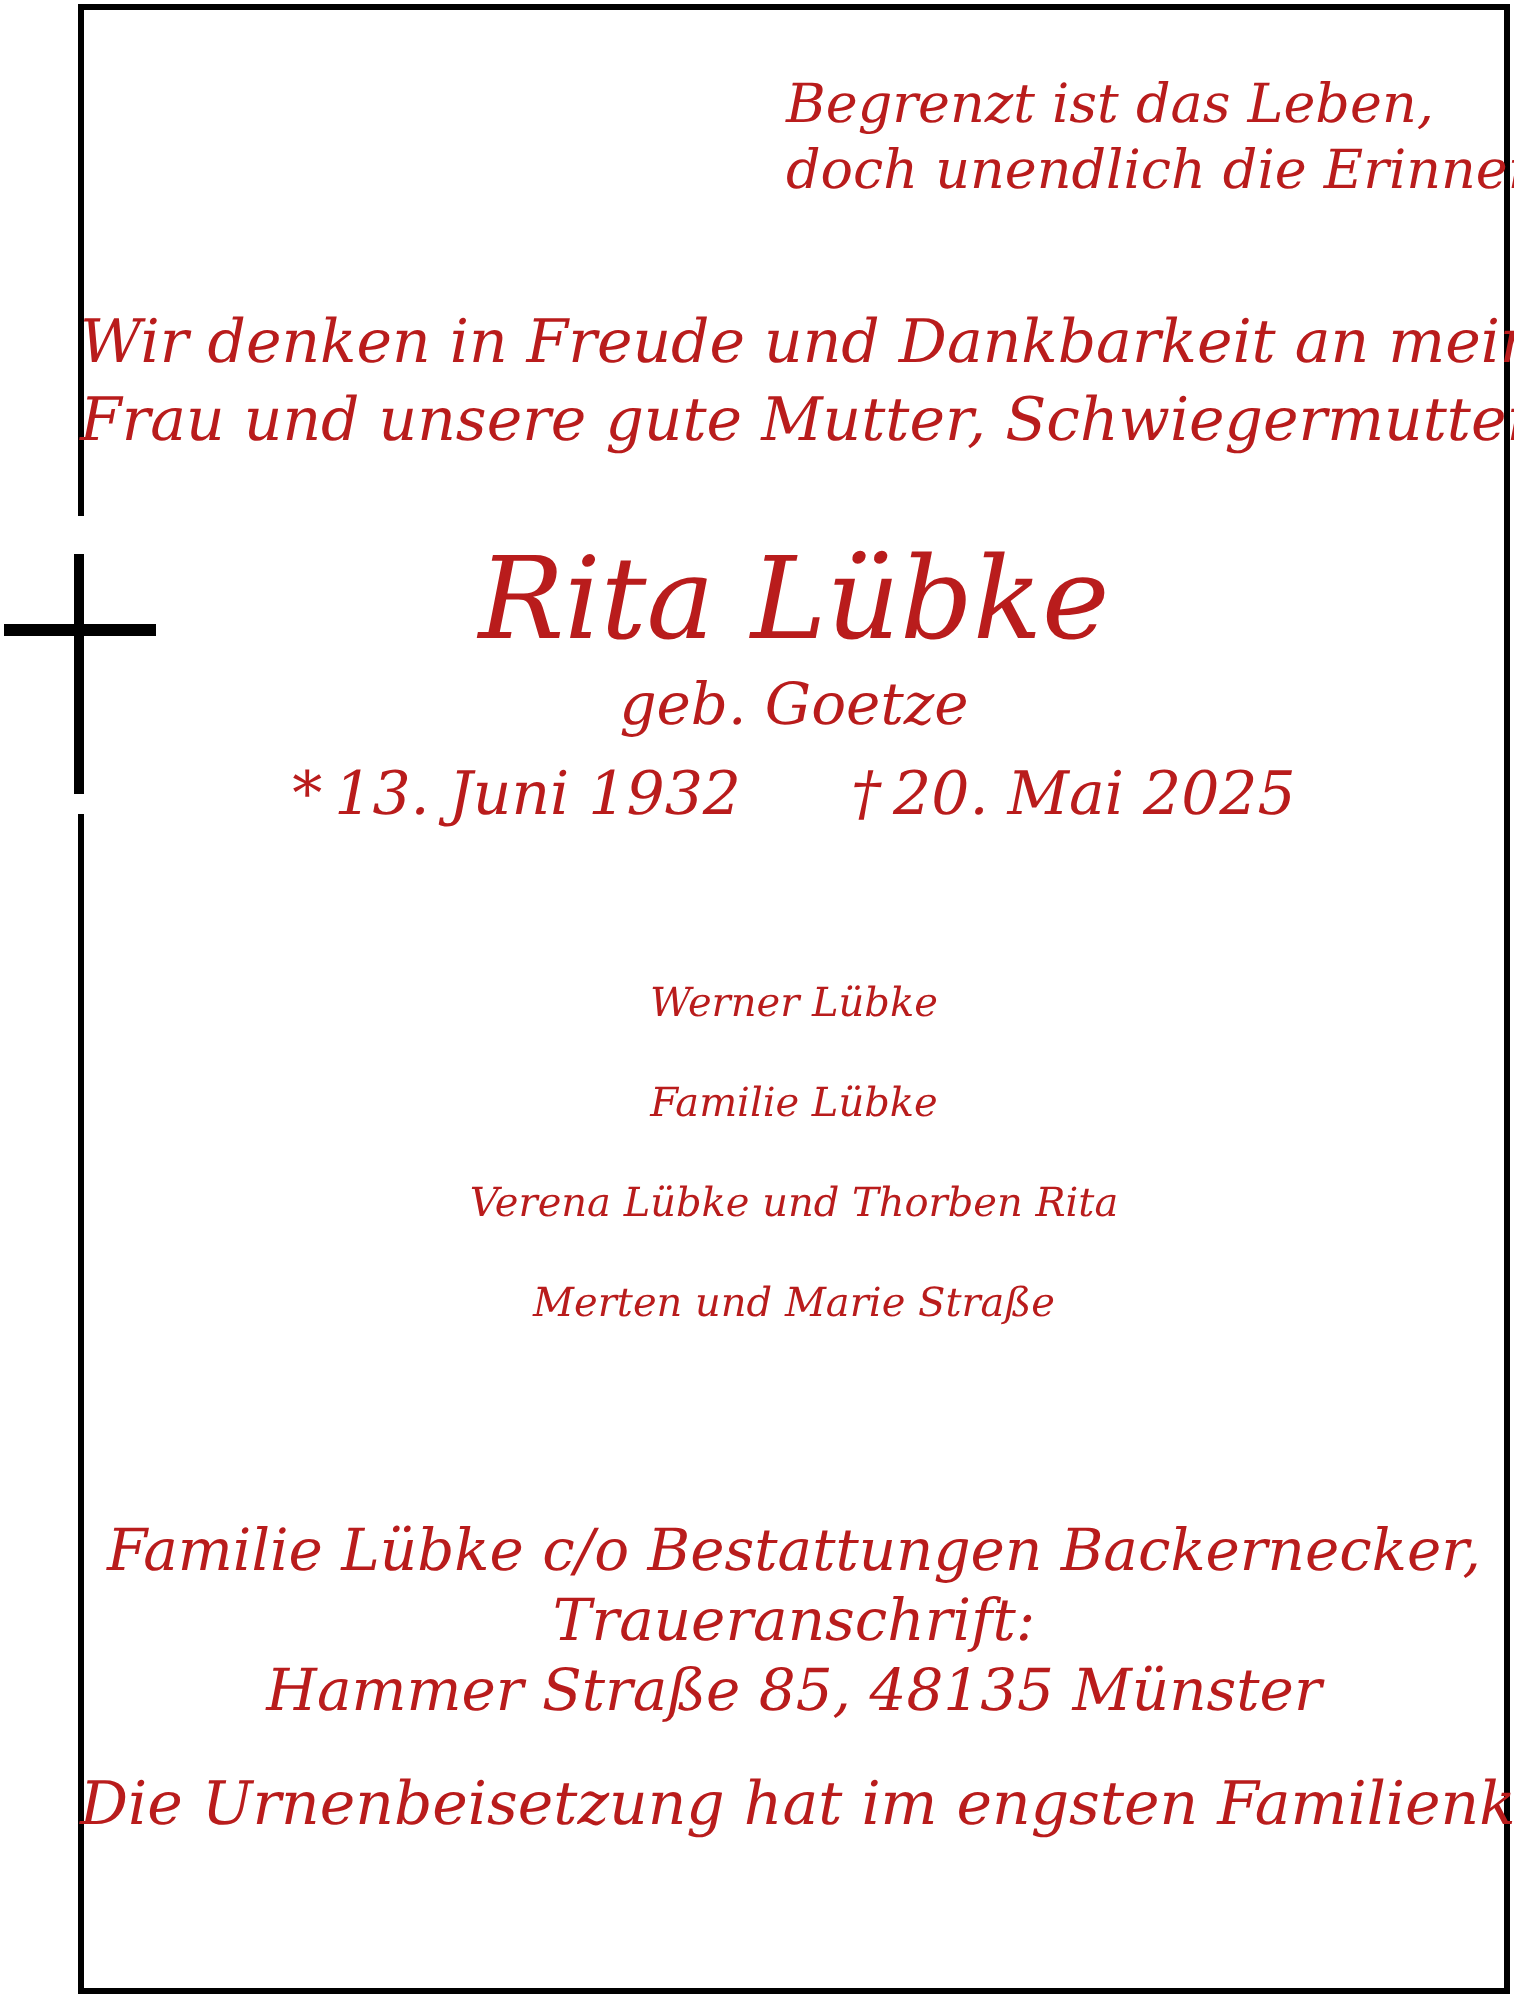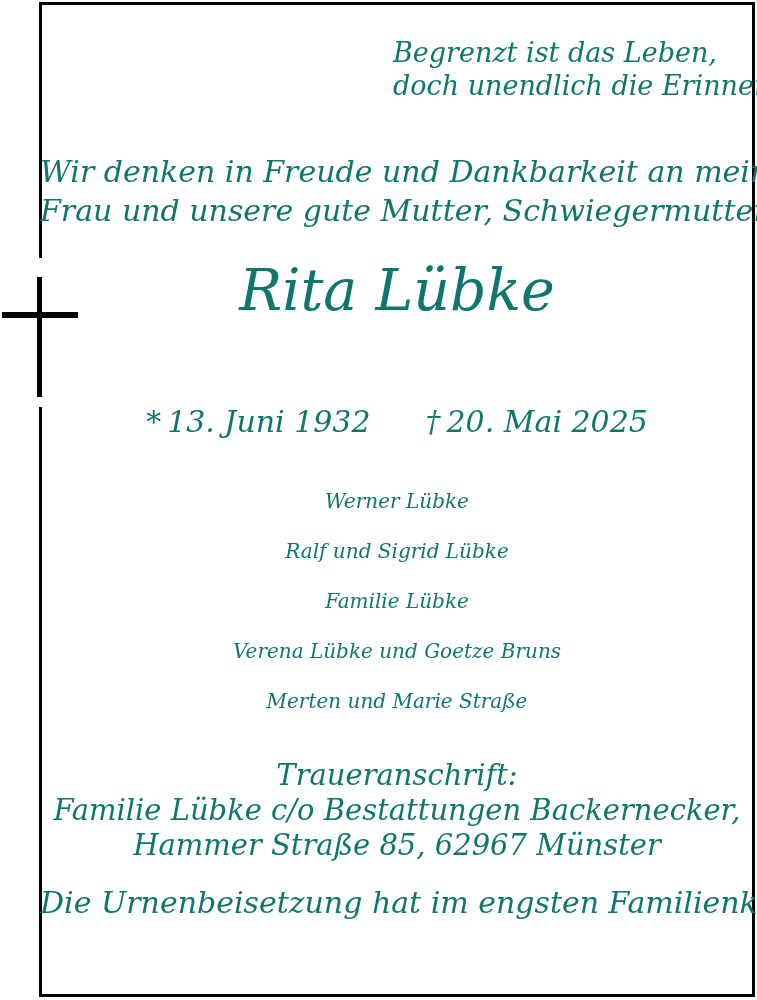--- a/index.html
+++ b/index.html
@@ -1,44 +1,44 @@
 <!DOCTYPE html>
 <html><head>
 <meta charset="utf-8">
 <style>
   html, body { margin: 0; padding: 0; background: #ffffff; }
   .page {
     position: relative;
     width: 757px;
     height: 1000px;
     background: #ffffff;
-    color: #0f766e;
+    color: #b91c1c;
     font-family: "DejaVu Serif", serif;
     font-style: italic;
     overflow: hidden;
   }
   .fline { position: absolute; background: #000000; }
   
   .frame-top    { left: 39px;  top: 2px;   width: 716px; height: 3px; }
   .frame-right  { left: 752px; top: 2px;   width: 3px;   height: 995px; }
   .frame-bottom { left: 39px;  top: 994px; width: 716px; height: 3px; }
   .frame-left-a { left: 39px;  top: 2px;   width: 3px;   height: 256px; }
   .frame-left-b { left: 39px;  top: 407px; width: 3px;   height: 590px; }
   
   .cross-v { left: 37px; top: 277px; width: 5px;  height: 120px; }
   .cross-h { left: 2px;  top: 312px; width: 76px; height: 6px; }
 
   .txt { position: absolute; white-space: nowrap; }
   .center { left: 40px; width: 714px; text-align: center; }
 
   .epigraph { left: 393px; top: 36px; font-size: 27px; line-height: 33px; text-align: left; }
   .intro    { top: 152px; font-size: 30px; line-height: 39px; }
-  .name     { top: 258px; font-size: 57px; line-height: 64px; }
+  .name     { top: 268px; font-size: 57px; line-height: 64px; }
   .birthname{ top: 336px; font-size: 29px; line-height: 33px; }
-  .dates    { top: 404px; font-size: 30px; line-height: 36px; }
+  .dates    { top: 380px; font-size: 30px; line-height: 36px; }
   .dates .birth { margin-right: 55px; }
   .dates .sym { padding-right: 6px; }
   .mourners { top: 476px; font-size: 20px; line-height: 50px; }
   .address  { top: 758px; font-size: 29px; line-height: 35px; }
   .closing  { top: 884px; font-size: 30px; line-height: 37px; }
 </style>
 </head>
 <body>
 
 <div class="page">
@@ -59,36 +59,36 @@
     <div>doch unendlich die Erinnerung.</div>
   </div>
 
   <div class="txt center intro">
     <div>Wir denken in Freude und Dankbarkeit an meine liebe</div>
     <div>Frau und unsere gute Mutter, Schwiegermutter und Oma</div>
   </div>
 
   <div class="txt center name">Rita Lübke</div>
 
+  <div class="txt center birthname">geb. Goetze</div>
 
   <div class="txt center dates">
     <span class="birth"><span class="sym">*</span><span>13. Juni 1932</span></span><span><span class="sym">†</span><span>20. Mai 2025</span></span>
   </div>
 
   <div class="txt center mourners">
     <div>Werner Lübke</div>
-    <div>Ralf und Sigrid Lübke</div>
     <div>Familie Lübke</div>
-    <div>Verena Lübke und Goetze Bruns</div>
+    <div>Verena Lübke und Thorben Rita</div>
     <div>Merten und Marie Straße</div>
   </div>
 
   <div class="txt center address">
+    <div>Familie Lübke c/o Bestattungen Backernecker,</div>
     <div>Traueranschrift:</div>
-    <div>Familie Lübke c/o Bestattungen Backernecker,</div>
-    <div>Hammer Straße 85, 62967 Münster</div>
+    <div>Hammer Straße 85, 48135 Münster</div>
   </div>
 
   <div class="txt center closing">
     <div>Die Urnenbeisetzung hat im engsten Familienkreis</div>
   </div>
 
 </div>
 
 </body></html>

